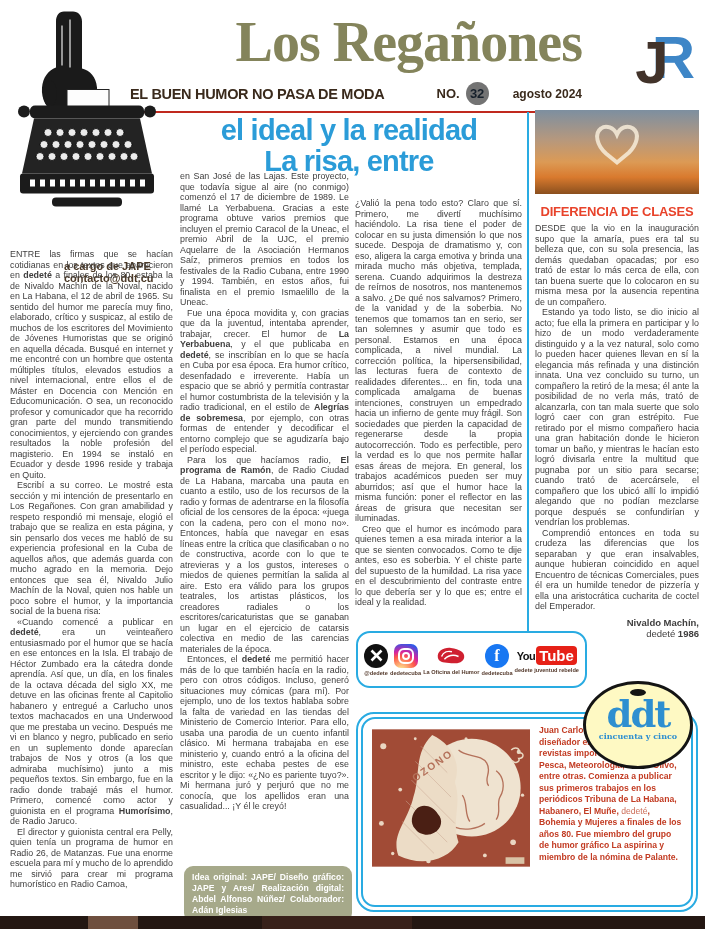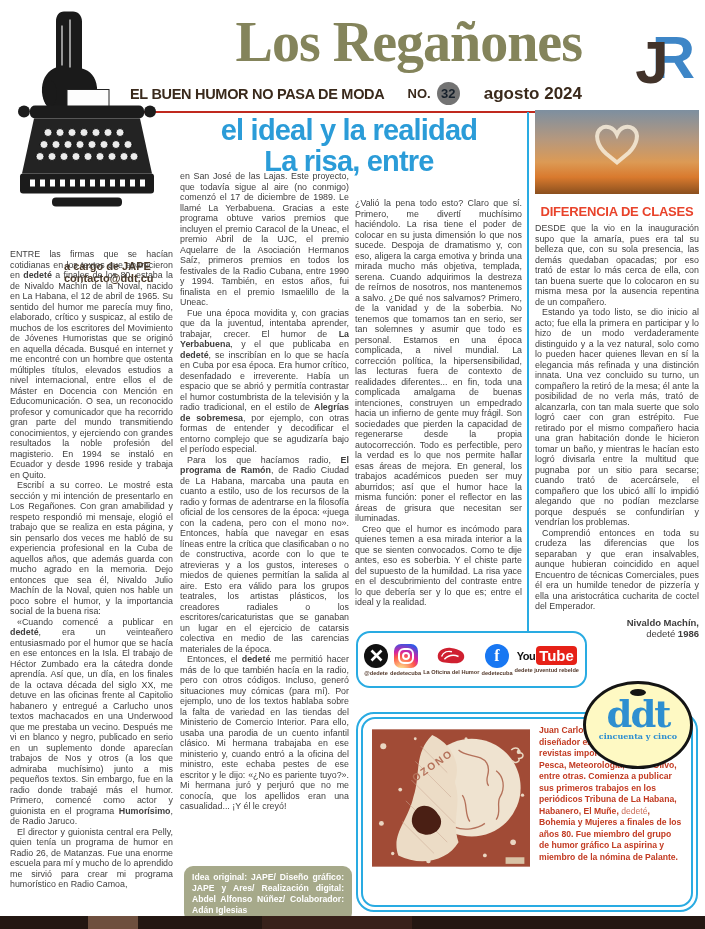--- a/index.html
+++ b/index.html
@@ -11,21 +11,21 @@
   .masthead-title{position:absolute;left:108px;top:10px;width:474px;text-align:right;
     font-family:"Liberation Serif",serif;font-weight:700;font-size:56px;color:#84845b;letter-spacing:-1px;}
   .jr-logo{position:absolute;right:10px;top:28px;font-weight:800;font-size:60px;line-height:60px;}
   .jr-logo .j{color:#42332a;position:relative;top:5px;}
   .jr-logo .r{color:#3e86c7;margin-left:-17px;}
   .tagline-row{position:absolute;left:130px;top:82px;width:452px;display:flex;align-items:center;color:#3a2a1c;}
   .tagline{font-weight:800;font-size:14.5px;letter-spacing:-0.3px;}
   .issue-label{font-weight:800;font-size:13px;margin-left:auto;}
   .issue-badge{display:inline-block;width:23px;height:23px;border-radius:50%;background:#737373;
     color:#16202b;font-weight:800;font-size:13px;line-height:23px;text-align:center;margin:0 6px;}
-  .issue-date{font-weight:800;font-size:17px;margin-left:18px;}
+  .issue-date{font-weight:800;font-size:12px;margin-left:18px;}
   .red-rule{position:absolute;left:130px;top:111px;width:452px;height:2px;background:#c0291e;}
 
   
   .hand-typewriter{position:absolute;left:12px;top:4px;width:150px;height:208px;}
   .byline{position:absolute;left:64px;top:216px;font-size:11px;line-height:12px;color:#4c3a28;font-weight:700;margin-top:44px;}
   .byline b{font-weight:900;}
 
   
   .article-title{position:absolute;left:175px;top:115px;width:348px;text-align:center;
     font-weight:800;font-size:29px;line-height:31px;color:#2b9cd8;letter-spacing:-0.8px;}

